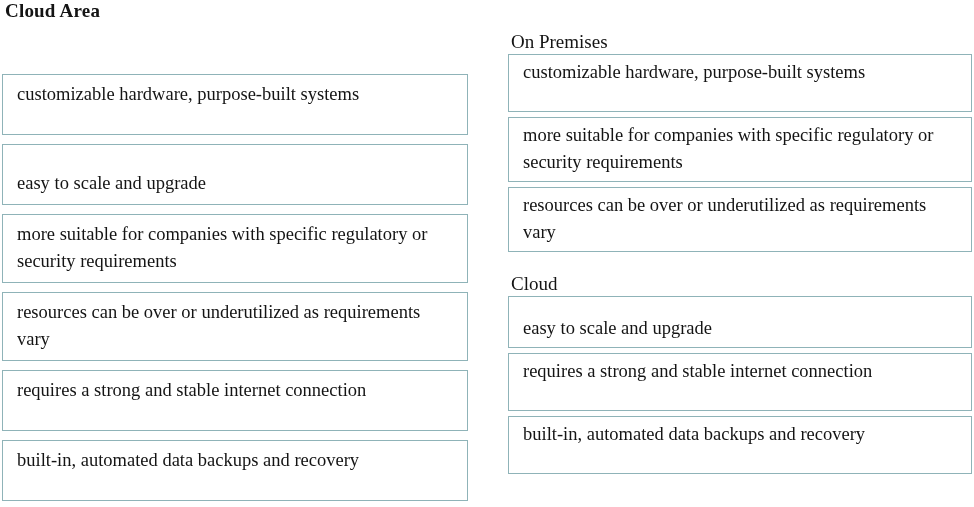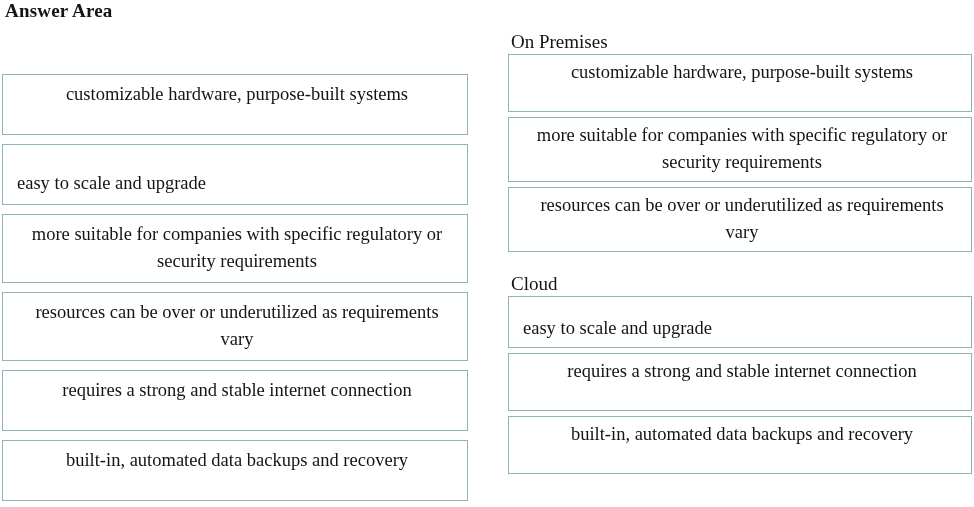--- a/index.html
+++ b/index.html
@@ -58,41 +58,41 @@
   .tile {
     box-sizing: border-box;
     border: 1px solid #8fb3b8;
     background: #ffffff;
     box-shadow: inset 0 0 0 1px #ffffff;
     font-size: 18.5px;
     line-height: 27px;
     padding: 6px 10px 7px 14px;
     margin-bottom: 9px;
   }
-  .tile.two-line { min-height: 61px; text-align: center; }
+  .tile.two-line { min-height: 61px; }
   .tile.one-line { min-height: 61px; display: flex; align-items: flex-end; }
 
   .source-column .tile { width: 466px; }
   .target-column .tile { width: 464px; }
 
   
   .target-column .tile {
     margin-bottom: 5px;
     padding: 4px 10px 5px 14px;
     min-height: 0;
   }
   .target-column .tile.two-line { min-height: 58px; }
   .target-column .tile.one-line { min-height: 52px; }
 
   .tile-text { display: block; }
 </style>
 </head>
 <body>
 
-<div class="page-title">Answer Area</div>
+<div class="page-title">Cloud Area</div>
 
 <div class="source-column">
 
   <div class="tile two-line">
     <span class="tile-text">customizable hardware, purpose-built systems</span>
   </div>
 
   <div class="tile one-line">
     <span class="tile-text">easy to scale and upgrade</span>
   </div>

